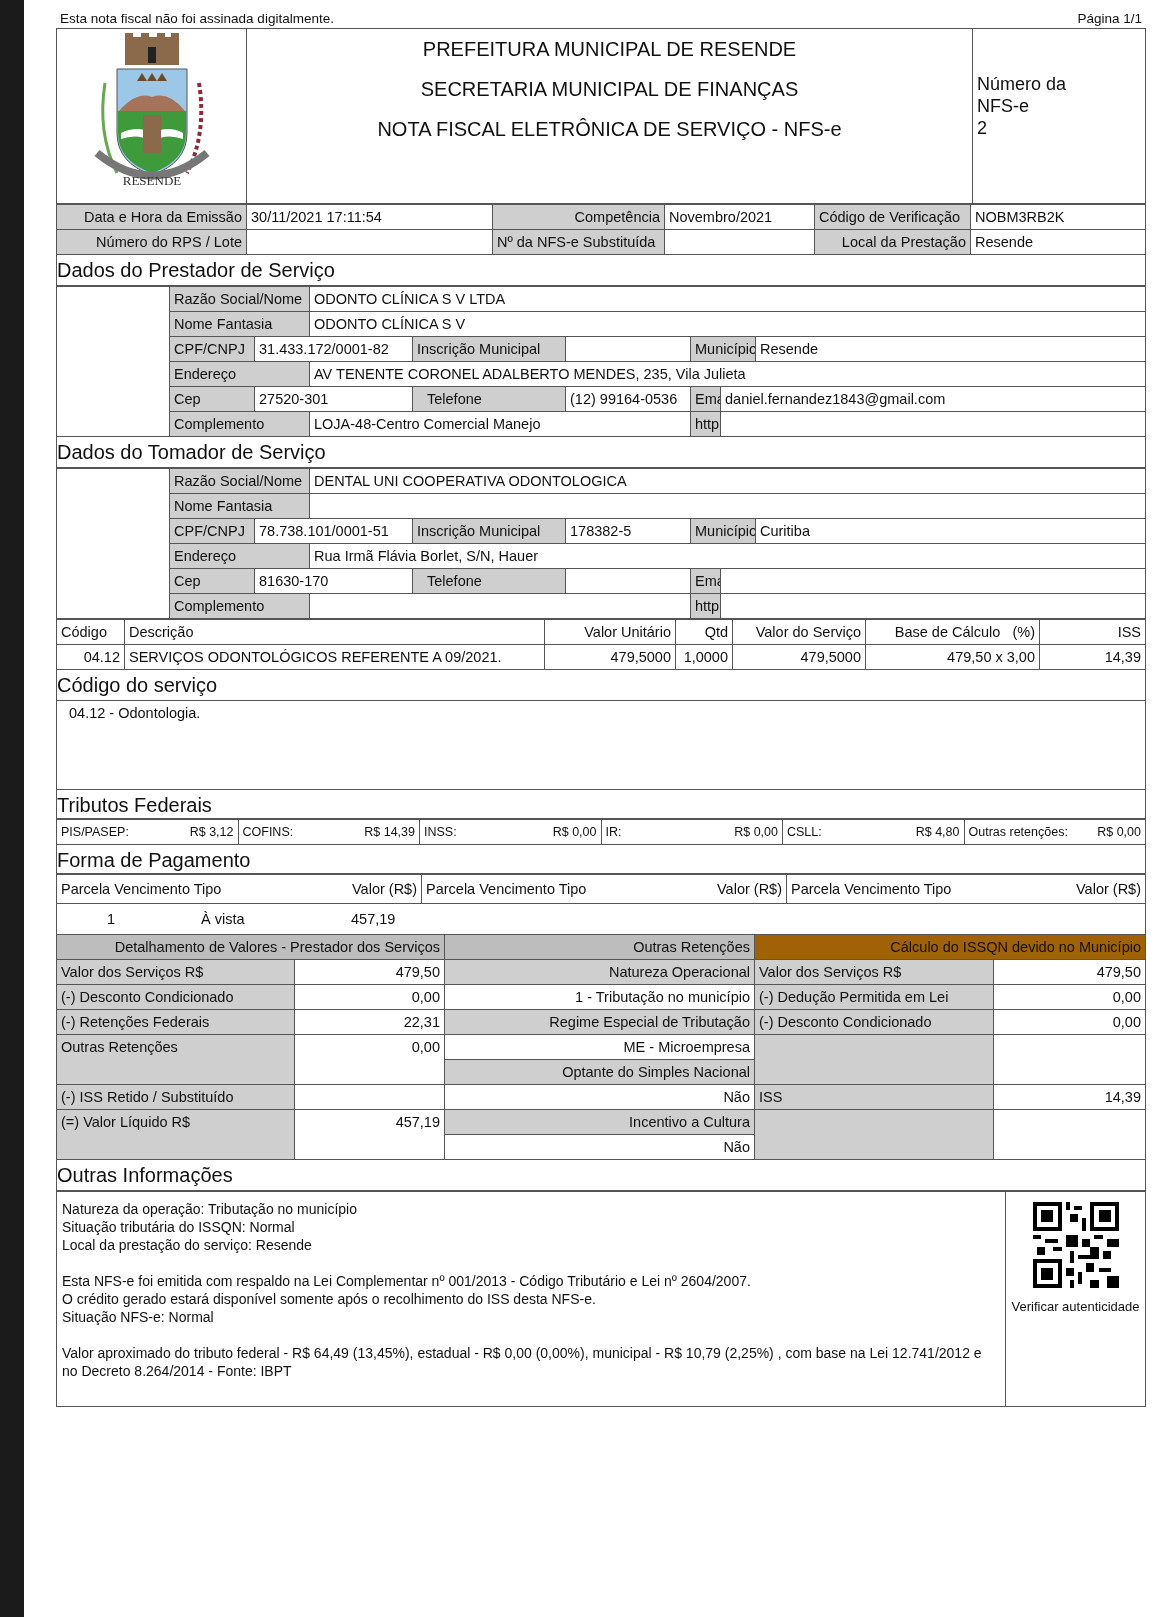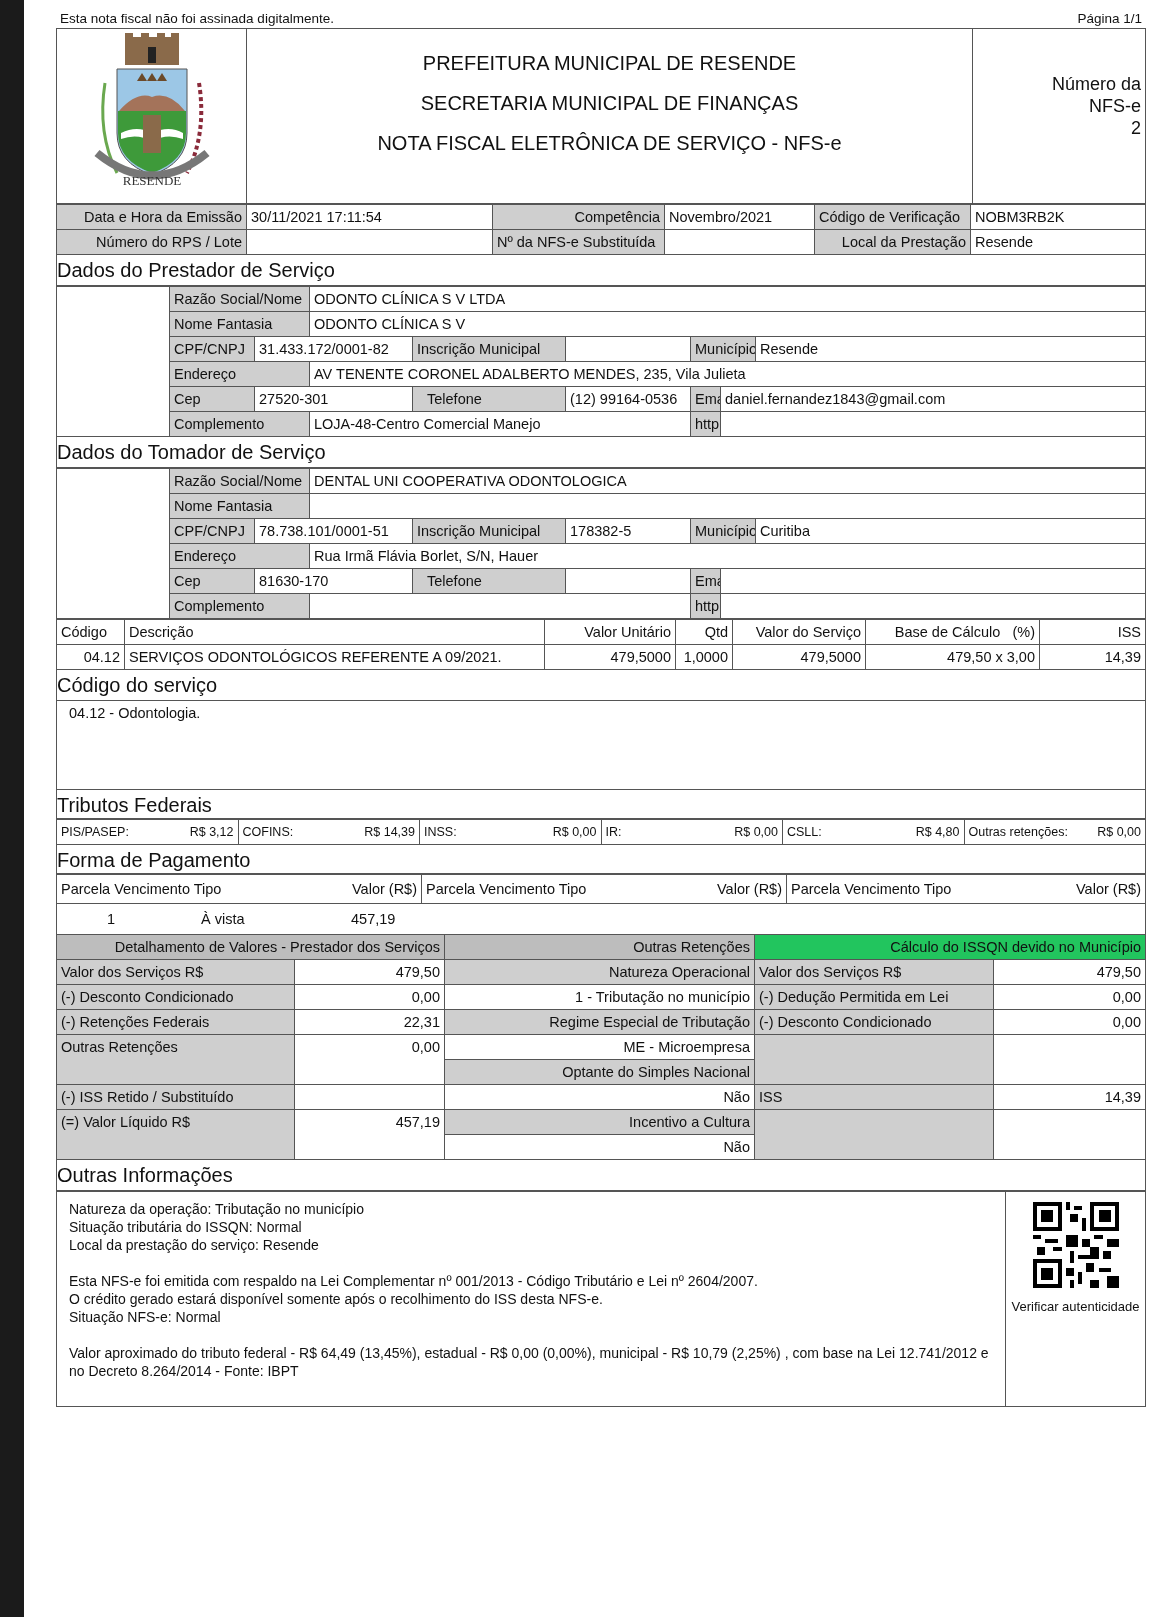--- a/index.html
+++ b/index.html
@@ -9,24 +9,24 @@
   .topline{display:flex;justify-content:space-between;font-size:13.5px;height:19px;line-height:19px;padding:0 4px;}
   table{border-collapse:collapse;width:100%;table-layout:fixed;}
   td{border:1px solid #555;padding:0 4px;font-size:14.5px;height:24px;line-height:24px;white-space:nowrap;overflow:hidden;vertical-align:middle;}
   .g{background:#cfcfcf;}
   .c{text-align:right;}
   .r{text-align:right;}
   .sec{font-size:20px;text-align:left;height:30px;line-height:30px;}
   .box{border:1px solid #555;border-top:none;}
   .header td{height:auto;}
   .hdr-title{font-size:20px;line-height:40px;text-align:center;}
-  .nfnum{font-size:18px;line-height:22px;text-align:right;white-space:normal;}
+  .nfnum{font-size:18px;line-height:22px;text-align:left;white-space:normal;}
   .small td{font-size:12.5px;height:24px;}
   .info{font-size:14px;line-height:18px;white-space:normal;vertical-align:top;padding:8px 4px;}
-  .info p{margin:0 0 18px 8px;}
+  .info p{margin:0 0 18px 1px;}
   .qr{vertical-align:top;text-align:center;padding-top:10px;}
   .qrcap{font-size:13px;}
 </style>
 </head>
 <body>
 
 <div class="page">
 <div class="doc">
 
   <div class="topline">
@@ -55,21 +55,21 @@
           <path d="M42 78 Q60 58 75 64 Q92 58 108 78 Z" fill="#a4735a"></path>
           <path d="M41 78 H109 V100 Q109 128 75 140 Q41 128 41 100 Z" fill="#3e9a3a"></path>
           <path d="M44 100 Q60 92 75 100 Q92 92 106 100 V106 Q90 100 75 108 Q60 100 44 106 Z" fill="#fff"></path>
           <rect x="66" y="82" width="18" height="38" fill="#8a6a4a"></rect>
           <path d="M28 50 Q20 100 40 140" stroke="#6aa84f" stroke-width="3" fill="none"></path>
           <path d="M122 50 Q130 100 110 140" stroke="#8a2a3a" stroke-width="4" fill="none" stroke-dasharray="4 3"></path>
           <path d="M20 120 Q75 165 130 120" stroke="#777" stroke-width="8" fill="none"></path>
           <text x="75" y="152" font-size="13" text-anchor="middle" fill="#333" font-family="Liberation Serif, serif">RESENDE</text>
         </svg>
       </td>
-      <td style="vertical-align:top;padding-top:14px;">
+      <td style="vertical-align:top;">
         <div class="hdr-title">PREFEITURA MUNICIPAL DE RESENDE</div>
         <div class="hdr-title">SECRETARIA MUNICIPAL DE FINANÇAS</div>
         <div class="hdr-title">NOTA FISCAL ELETRÔNICA DE SERVIÇO - NFS-e</div>
       </td>
       <td style="vertical-align:top;padding-top:44px;">
         <div class="nfnum">Número da</div>
         <div class="nfnum">NFS-e</div>
         <div class="nfnum">2</div>
       </td>
     </tr>
@@ -290,21 +290,21 @@
           <col style="width:238px">
           <col style="width:150px">
           <col style="width:310px">
           <col style="width:239px">
           <col>
         </colgroup>
     <tbody>
           <tr>
       <td class="g c" colspan="2" style="background:#bdbdbd">Detalhamento de Valores - Prestador dos Serviços</td>
       <td class="g c" style="background:#bdbdbd">Outras Retenções</td>
-      <td class="g c" colspan="2" style="background:#22c55e">Cálculo do ISSQN devido no Município</td>
+      <td class="g c" colspan="2" style="background:#a16207">Cálculo do ISSQN devido no Município</td>
     </tr>
     <tr>
       <td class="g">Valor dos Serviços R$</td>
       <td class="r">479,50</td>
       <td class="g c">Natureza Operacional</td>
       <td class="g">Valor dos Serviços R$</td>
       <td class="r">479,50</td>
     </tr>
     <tr>
       <td class="g">(-) Desconto Condicionado</td>

